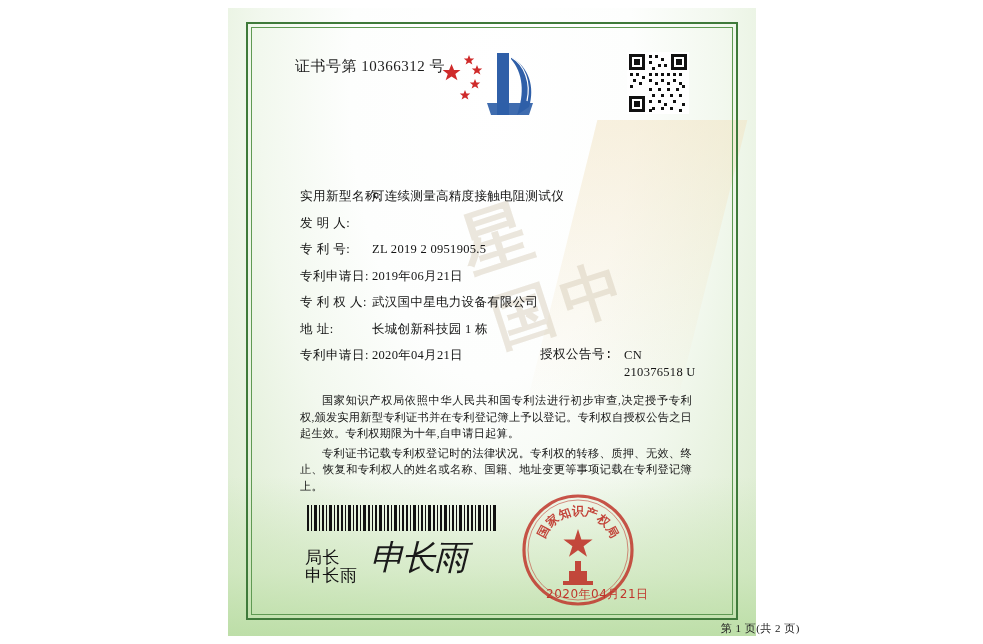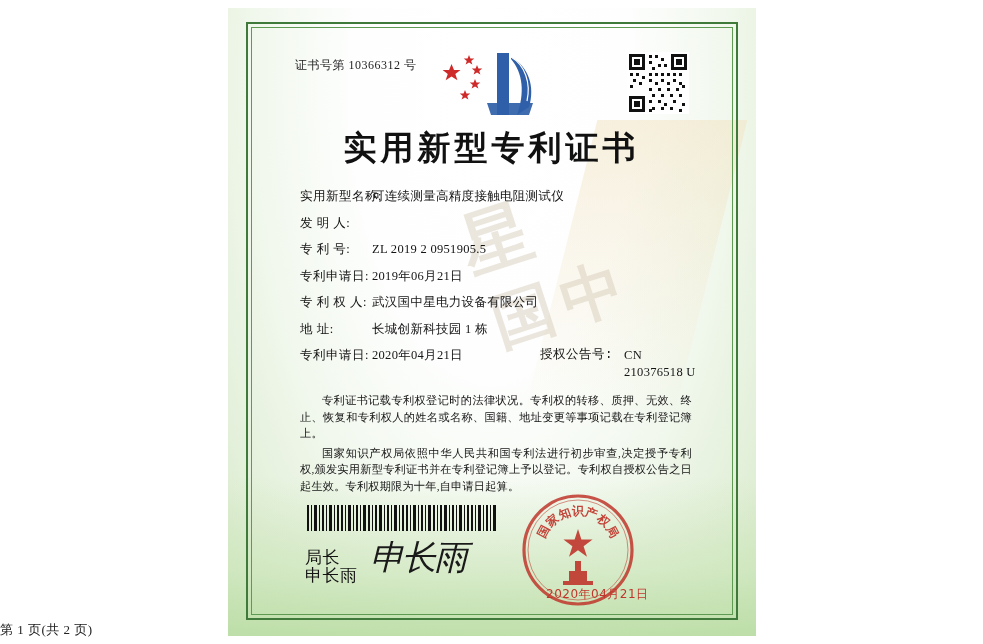--- a/index.html
+++ b/index.html
@@ -89,21 +89,21 @@
     background: linear-gradient(to bottom, rgba(242,228,196,0.55), rgba(242,228,196,0));
     transform: skewX(-14deg);
     pointer-events: none;
   }
 
   
   .cert-no {
     position: absolute;
     left: 295px;
     top: 57px;
-    font-size: 12px;
+    font-size: 15px;
     color: #1d1d1d;
     letter-spacing: 0.5px;
   }
 
   
   .qr {
     position: absolute;
     left: 627px;
     top: 52px;
     width: 62px;
@@ -245,22 +245,22 @@
     letter-spacing: 0.5px;
     font-family: "DejaVu Sans", sans-serif;
   }
 
   
   .footer {
     position: absolute;
     left: 0;
     top: 621px;
     width: 800px;
-    text-align: left;
-    font-size: 13px;
+    text-align: right;
+    font-size: 11px;
     color: #222222;
     letter-spacing: 0.5px;
   }
 </style>
 </head>
 <body>
 
 <div class="page">
 
   <div class="sheet"></div>
@@ -352,21 +352,20 @@
         <polygon points="34,34 35.4,37.6 39.2,37.6 36.2,40 37.4,43.6 34,41.4 30.6,43.6 31.8,40 28.8,37.6 32.6,37.6" transform="translate(4,0)"></polygon>
         <polygon points="24,45 25.4,48.6 29.2,48.6 26.2,51 27.4,54.6 24,52.4 20.6,54.6 21.8,51 18.8,48.6 22.6,48.6" transform="translate(4,0)"></polygon>
       </g>
       <path d="M60 8 L72 8 L72 70 L60 70 Z" fill="#2f5fa8"></path>
       <path d="M74 12 C92 22, 98 42, 92 62 L80 70 C88 48, 86 28, 74 14 Z" fill="#2f5fa8"></path>
       <path d="M74 12 C88 20, 94 38, 90 56" fill="none" stroke="#ffffff" stroke-width="1.2"></path>
       <path d="M50 58 L96 58 L92 70 L54 70 Z" fill="#2f5fa8" opacity="0.92"></path>
     </svg>
   </div>
 
-  <div class="title">实用新型专利证书</div>
 
   <div class="fields">
 
     <div class="frow">
       <div class="flabel">实用新型名称:</div>
       <div class="fvalue">可连续测量高精度接触电阻测试仪</div>
     </div>
 
     <div class="frow">
       <div class="flabel">发 明 人:</div>
@@ -401,22 +400,22 @@
           <div class="left">2020年04月21日</div>
           <div class="rlabel">授权公告号:</div>
           <div class="rvalue">CN 210376518 U</div>
         </div>
       </div>
     </div>
 
   </div>
 
   <div class="body-text">
+    <p>国家知识产权局依照中华人民共和国专利法进行初步审查,决定授予专利权,颁发实用新型专利证书并在专利登记簿上予以登记。专利权自授权公告之日起生效。专利权期限为十年,自申请日起算。</p>
     <p>专利证书记载专利权登记时的法律状况。专利权的转移、质押、无效、终止、恢复和专利权人的姓名或名称、国籍、地址变更等事项记载在专利登记簿上。</p>
-    <p>国家知识产权局依照中华人民共和国专利法进行初步审查,决定授予专利权,颁发实用新型专利证书并在专利登记簿上予以登记。专利权自授权公告之日起生效。专利权期限为十年,自申请日起算。</p>
   </div>
 
   <div class="barcode">
     <svg width="190" height="26" viewBox="0 0 190 26" xmlns="http://www.w3.org/2000/svg">
       <rect width="190" height="26" fill="#ffffff" opacity="0"></rect>
       <g fill="#111111">
         <rect x="0" y="0" width="2" height="26"></rect>
           <rect x="4" y="0" width="1" height="26"></rect>
           <rect x="7" y="0" width="3" height="26"></rect>
         <rect x="12" y="0" width="1" height="26"></rect>

